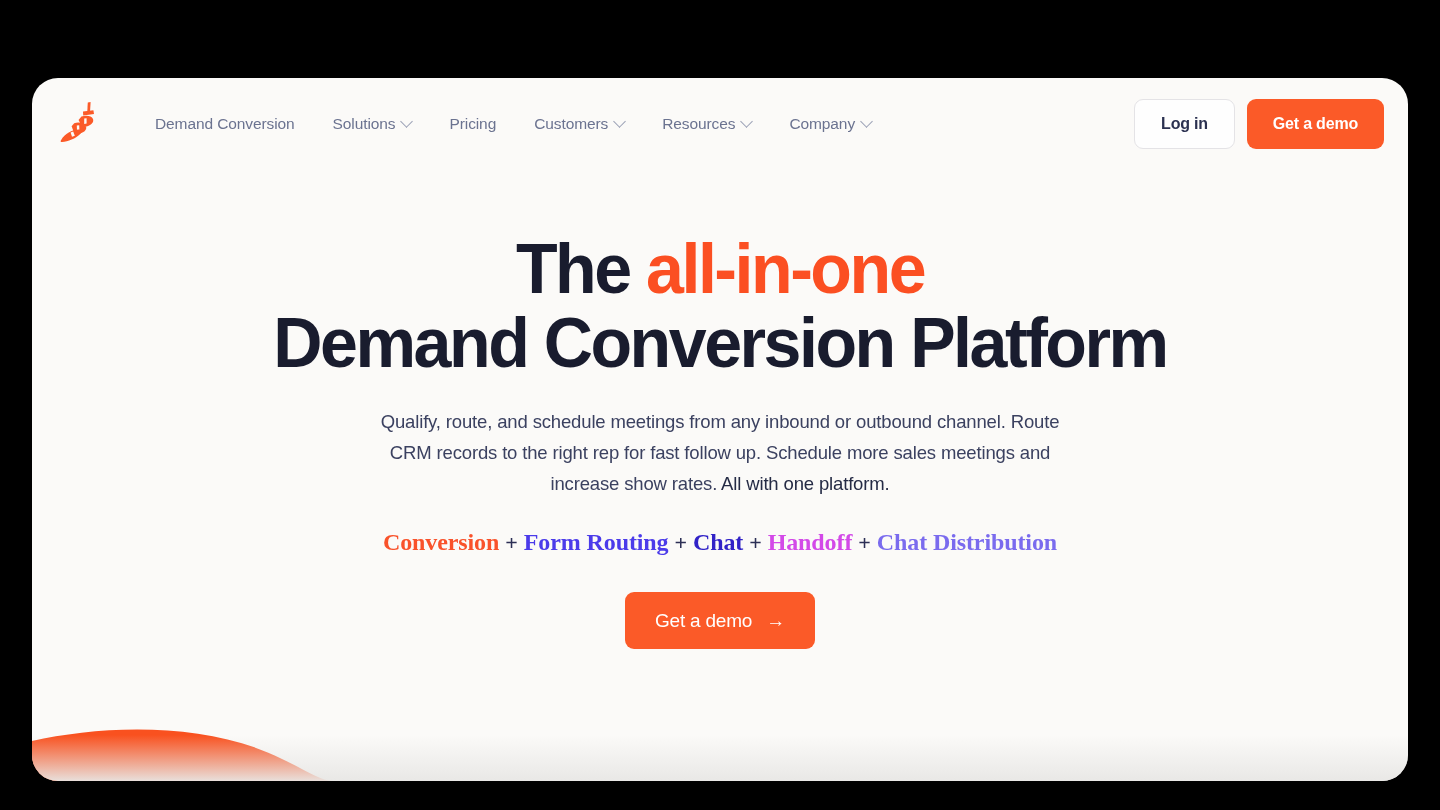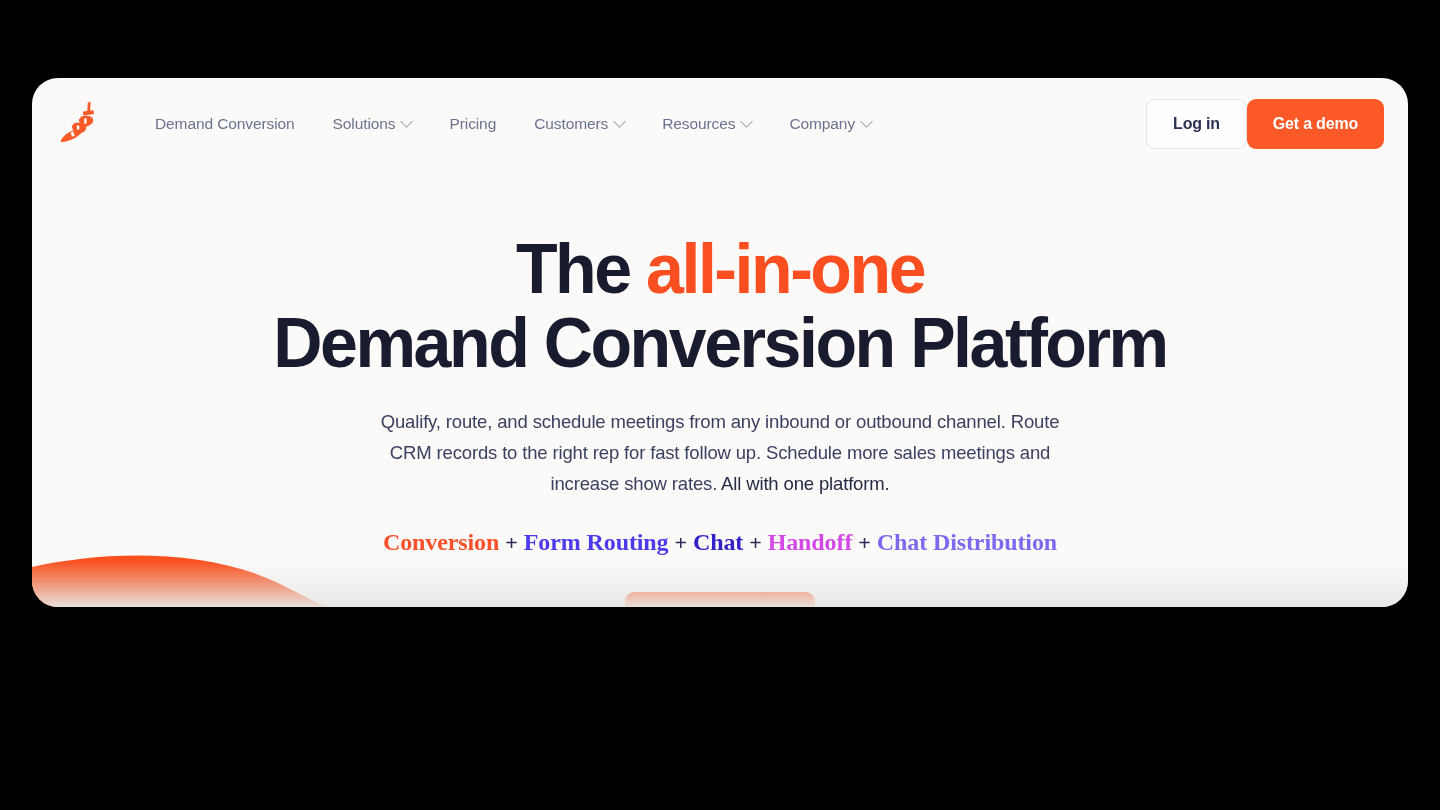--- a/index.html
+++ b/index.html
@@ -18,21 +18,21 @@
     height: 810px;
     background: #000000;
   }
 
   
   .page-card {
     position: absolute;
     left: 32px;
     top: 78px;
     width: 1376px;
-    height: 529px;
+    height: 703px;
     background: #FBFAF8;
     border-radius: 26px;
     overflow: hidden;
   }
 
   
   .card-fade {
     position: absolute;
     left: 0;
     bottom: 0;
@@ -89,20 +89,21 @@
     height: 9px;
     border-right: 1.6px solid #9aa0b5;
     border-bottom: 1.6px solid #9aa0b5;
     transform: translateY(-3px) rotate(45deg);
   }
 
   .header-actions {
     margin-left: auto;
     display: flex;
     align-items: center;
+    gap: 12px;
   }
 
   .btn-login {
     display: flex;
     align-items: center;
     justify-content: center;
     height: 50px;
     padding: 0 26px;
     border: 1.5px solid #E4E3E6;
     border-radius: 9px;

